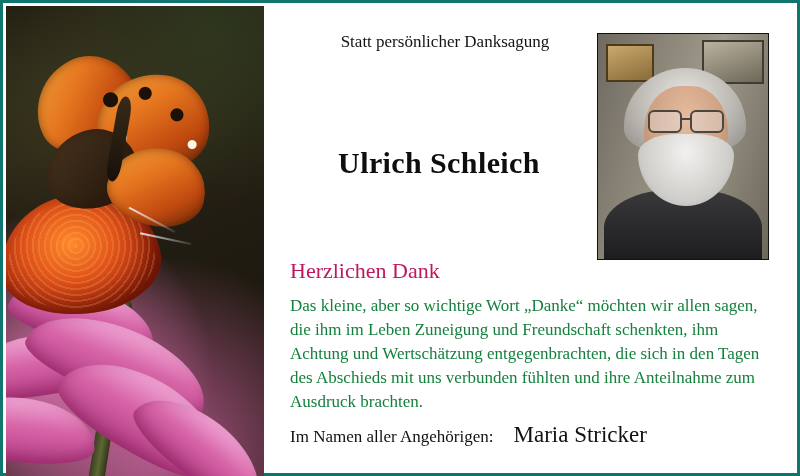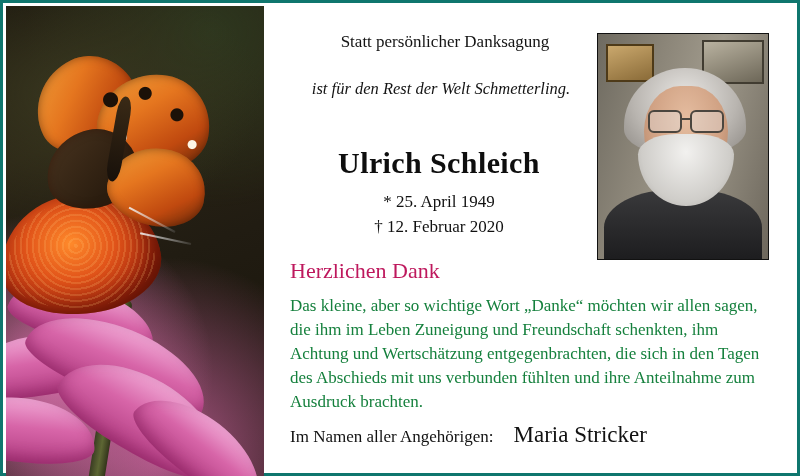--- a/index.html
+++ b/index.html
@@ -307,29 +307,24 @@
         <div class="pt-face"></div>
         <div class="pt-beard"></div>
         <div class="pt-glass">
             <i></i>
             <i></i>
           </div>
       </div>
     </div>
 
     <div class="quote">
-      <div>ist für den Rest der Welt Schmetterling.</div>
     </div>
 
     <div class="name">Ulrich Schleich</div>
 
-    <div class="dates">
-      <div>* 25. April 1949</div>
-      <div>† 12. Februar 2020</div>
-    </div>
 
     <div class="subhead">Herzlichen Dank</div>
 
     <div class="body-text">Das kleine, aber so wichtige Wort „Danke“ möchten wir allen sagen, die ihm im Leben Zuneigung und Freundschaft schenkten, ihm Achtung und Wertschätzung entgegenbrachten, die sich in den Tagen des Abschieds mit uns verbunden fühlten und ihre Anteilnahme zum Ausdruck brachten.</div>
 
     <div class="signoff">
       <span>Im Namen aller Angehörigen:</span>
       <span class="sig-name">Maria Stricker</span>
     </div>
 

